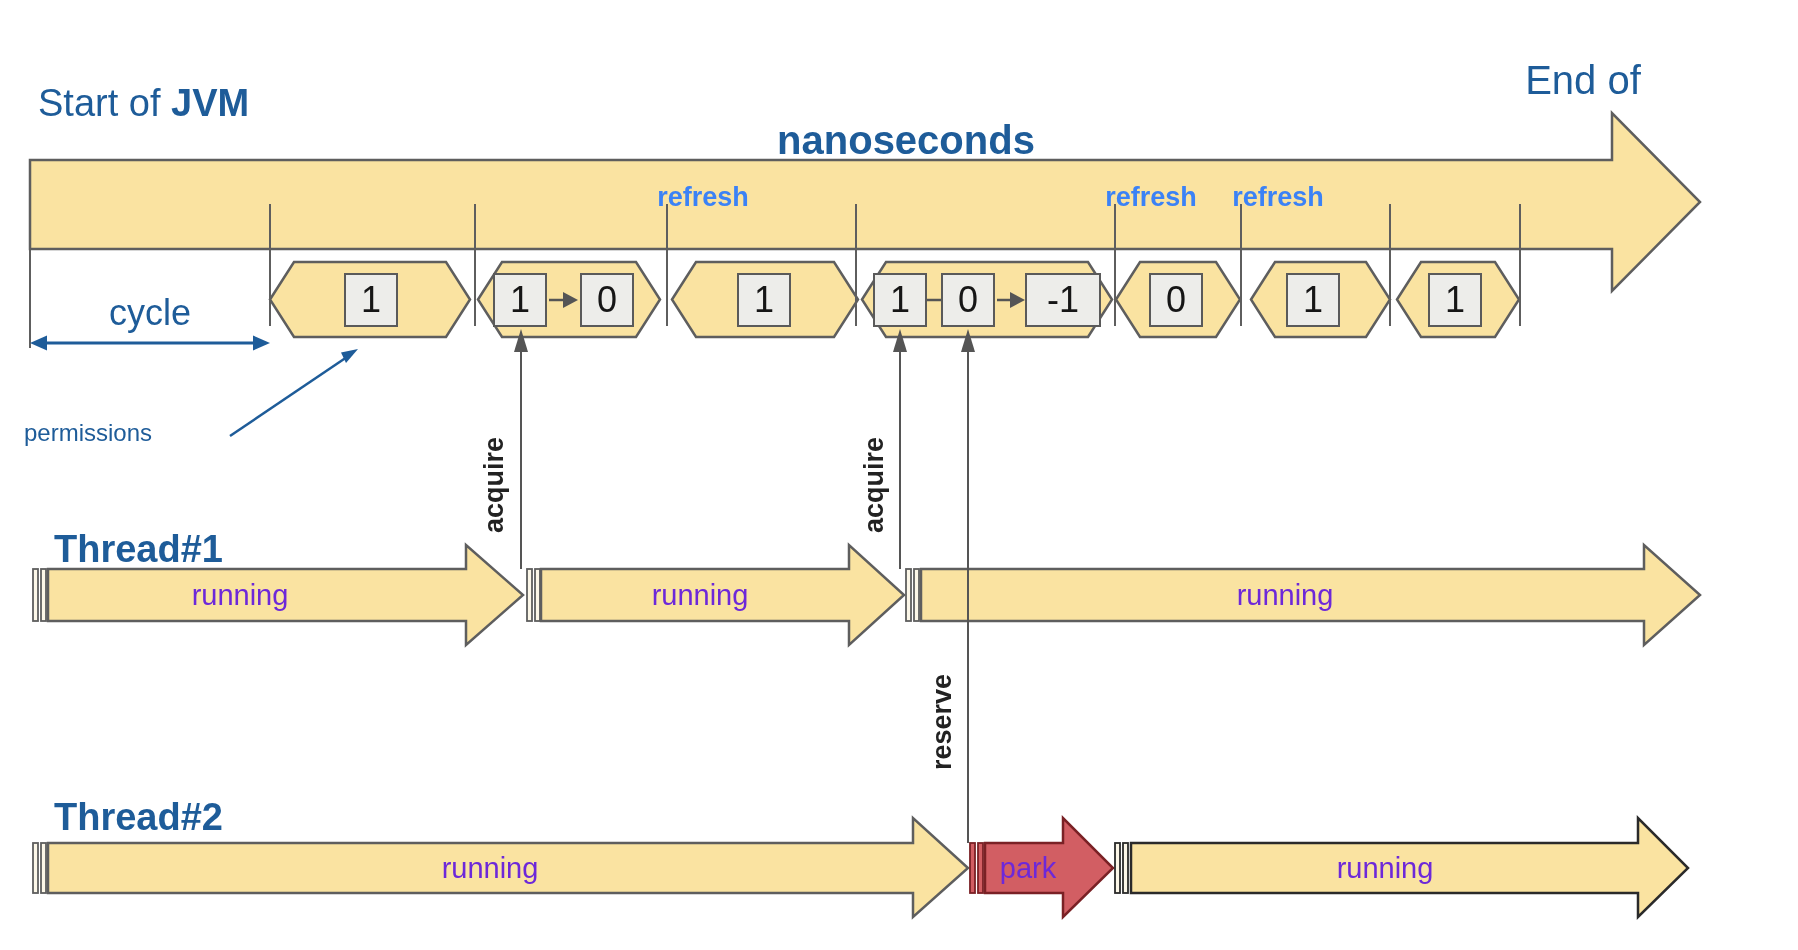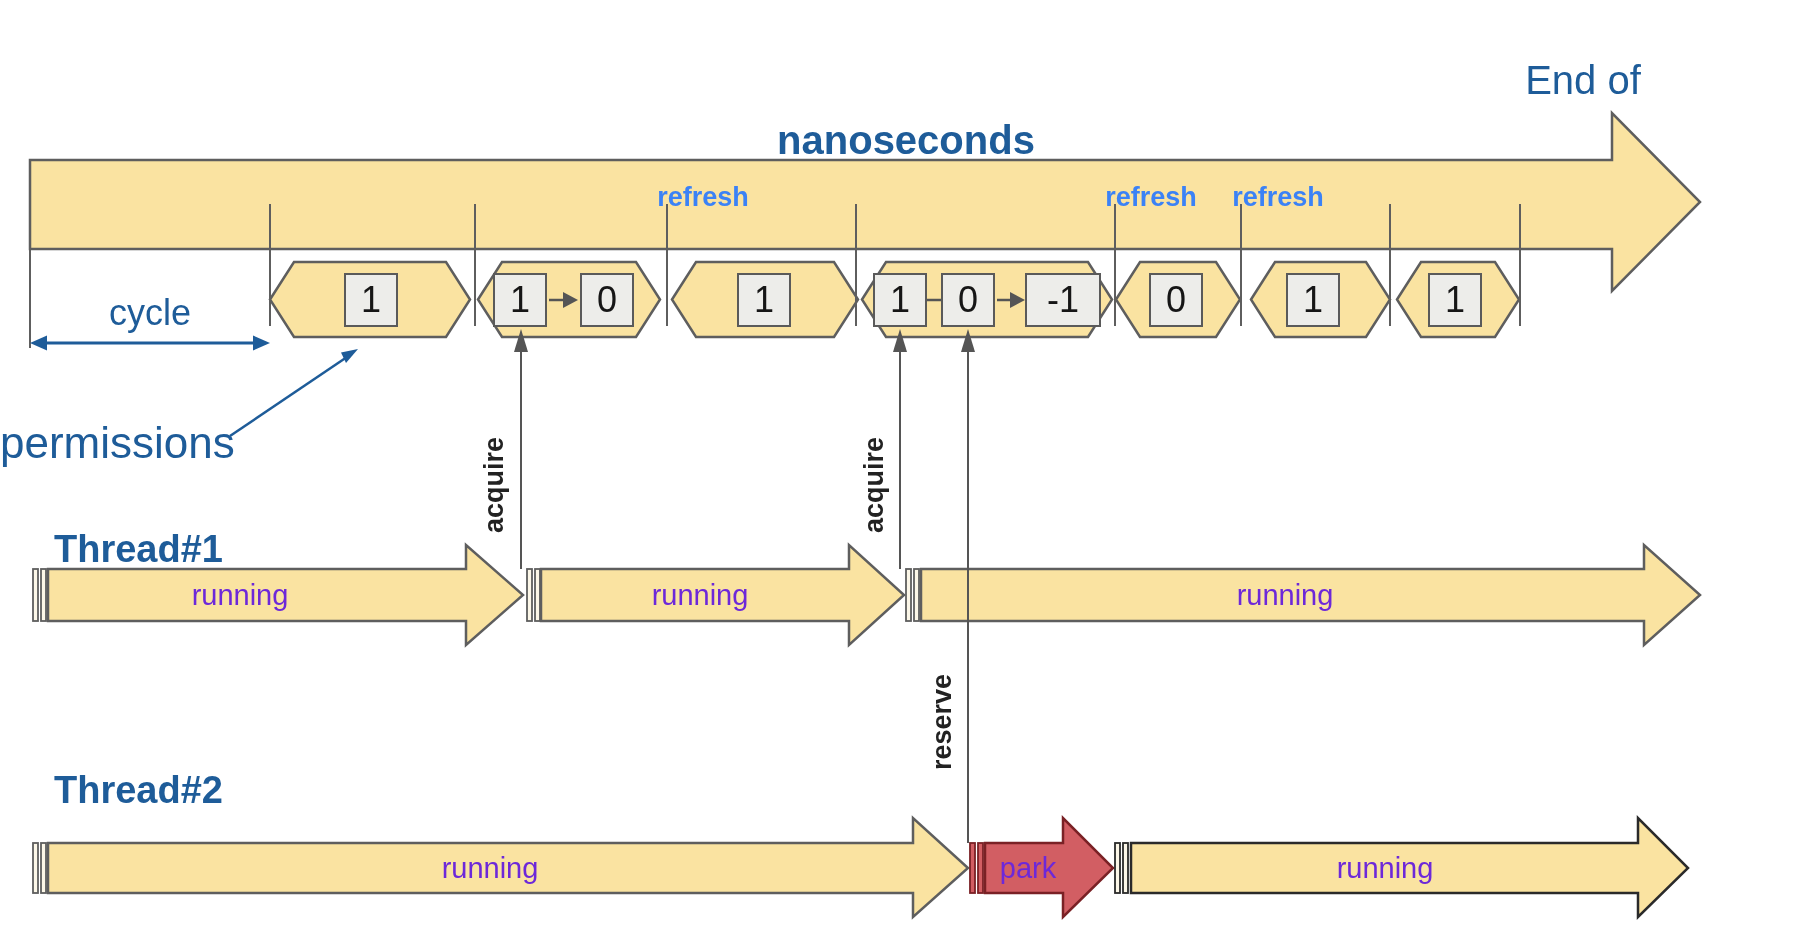--- a/index.html
+++ b/index.html
@@ -117,51 +117,54 @@
         <line x1="900" y1="351" x2="900" y2="569" stroke-width="2"></line>
         <path d="M900,329 L893,352 L907,352 Z" stroke="none"></path>
       </g>
       <g>
         <line x1="968" y1="351" x2="968" y2="843" stroke-width="2"></line>
         <path d="M968,329 L961,352 L975,352 Z" stroke="none"></path>
       </g>
     </g>
   </svg>
 
+  <div class="lbl t-big blue" style="left:38px;top:84px;">
+    <span>Start of</span>&nbsp;<span class="bold">JVM</span>
+  </div>
 
   <div class="lbl t-end blue ctr" style="left:1583px;top:80px;">
     <div>End of</div>
   </div>
 
   <div class="lbl t-nano blue ctr" style="left:906px;top:140px;">nanoseconds</div>
 
   <div class="lbl t-refresh ctr" style="left:665px;top:197px;">refresh</div>
   <div class="lbl t-refresh ctr" style="left:1113px;top:197px;">refresh</div>
   <div class="lbl t-refresh ctr" style="left:1240px;top:197px;">refresh</div>
 
   <div class="lbl blue ctr" style="left:150px;top:313px;font-size:36px;">cycle</div>
-  <div class="lbl blue" style="left:0;top:420px;font-size:44px;">permissions</div>
+  <div class="lbl blue" style="left:24px;top:420px;font-size:24px;">permissions</div>
 
   <div class="pbox" style="left:344px;width:54px;">1</div>
   <div class="pbox" style="left:493px;width:54px;">1</div>
   <div class="pbox" style="left:580px;width:54px;">0</div>
   <div class="pbox" style="left:737px;width:54px;">1</div>
   <div class="pbox" style="left:873px;width:54px;">1</div>
   <div class="pbox" style="left:941px;width:54px;">0</div>
   <div class="pbox" style="left:1025px;width:76px;">-1</div>
   <div class="pbox" style="left:1149px;width:54px;">0</div>
   <div class="pbox" style="left:1286px;width:54px;">1</div>
   <div class="pbox" style="left:1428px;width:54px;">1</div>
 
   <div class="lbl t-ev rot" style="left:494px;top:485px;">acquire</div>
   <div class="lbl t-ev rot" style="left:874px;top:485px;">acquire</div>
   <div class="lbl t-ev rot" style="left:942px;top:722px;">reserve</div>
 
   <div class="lbl t-thread blue" style="left:54px;top:530px;">Thread#1</div>
-  <div class="lbl t-thread blue" style="left:54px;top:771px;">Thread#2</div>
+  <div class="lbl t-thread blue" style="left:54px;top:798px;">Thread#2</div>
 
   <div class="lbl t-run ctr" style="left:240px;top:595px;">running</div>
   <div class="lbl t-run ctr" style="left:700px;top:595px;">running</div>
   <div class="lbl t-run ctr" style="left:1285px;top:595px;">running</div>
   <div class="lbl t-run ctr" style="left:490px;top:868px;">running</div>
   <div class="lbl t-run ctr" style="left:1028px;top:868px;">park</div>
   <div class="lbl t-run ctr" style="left:1385px;top:868px;">running</div>
 
 </div>
 

